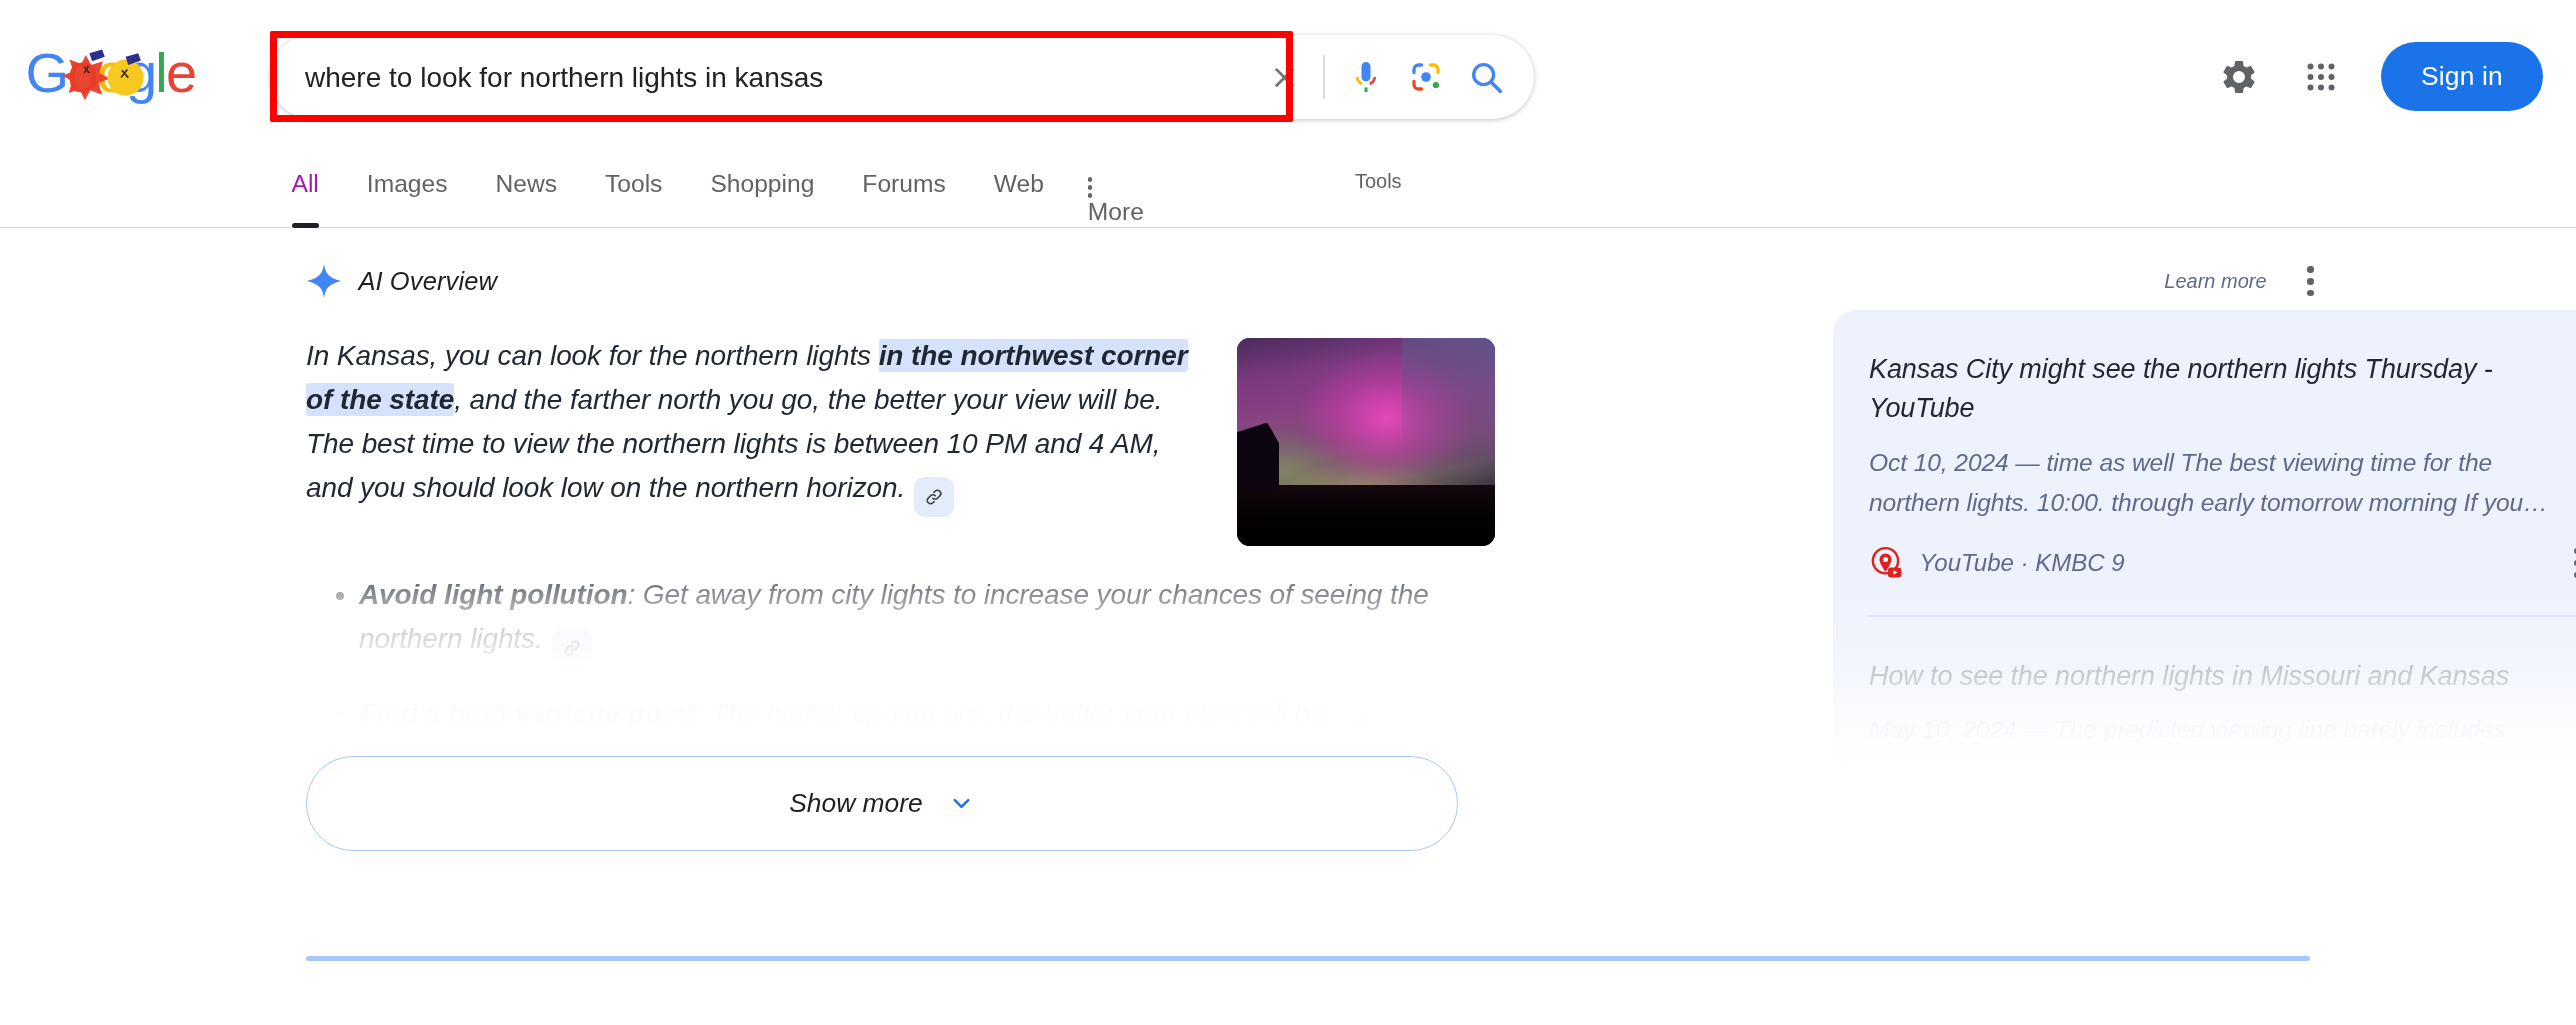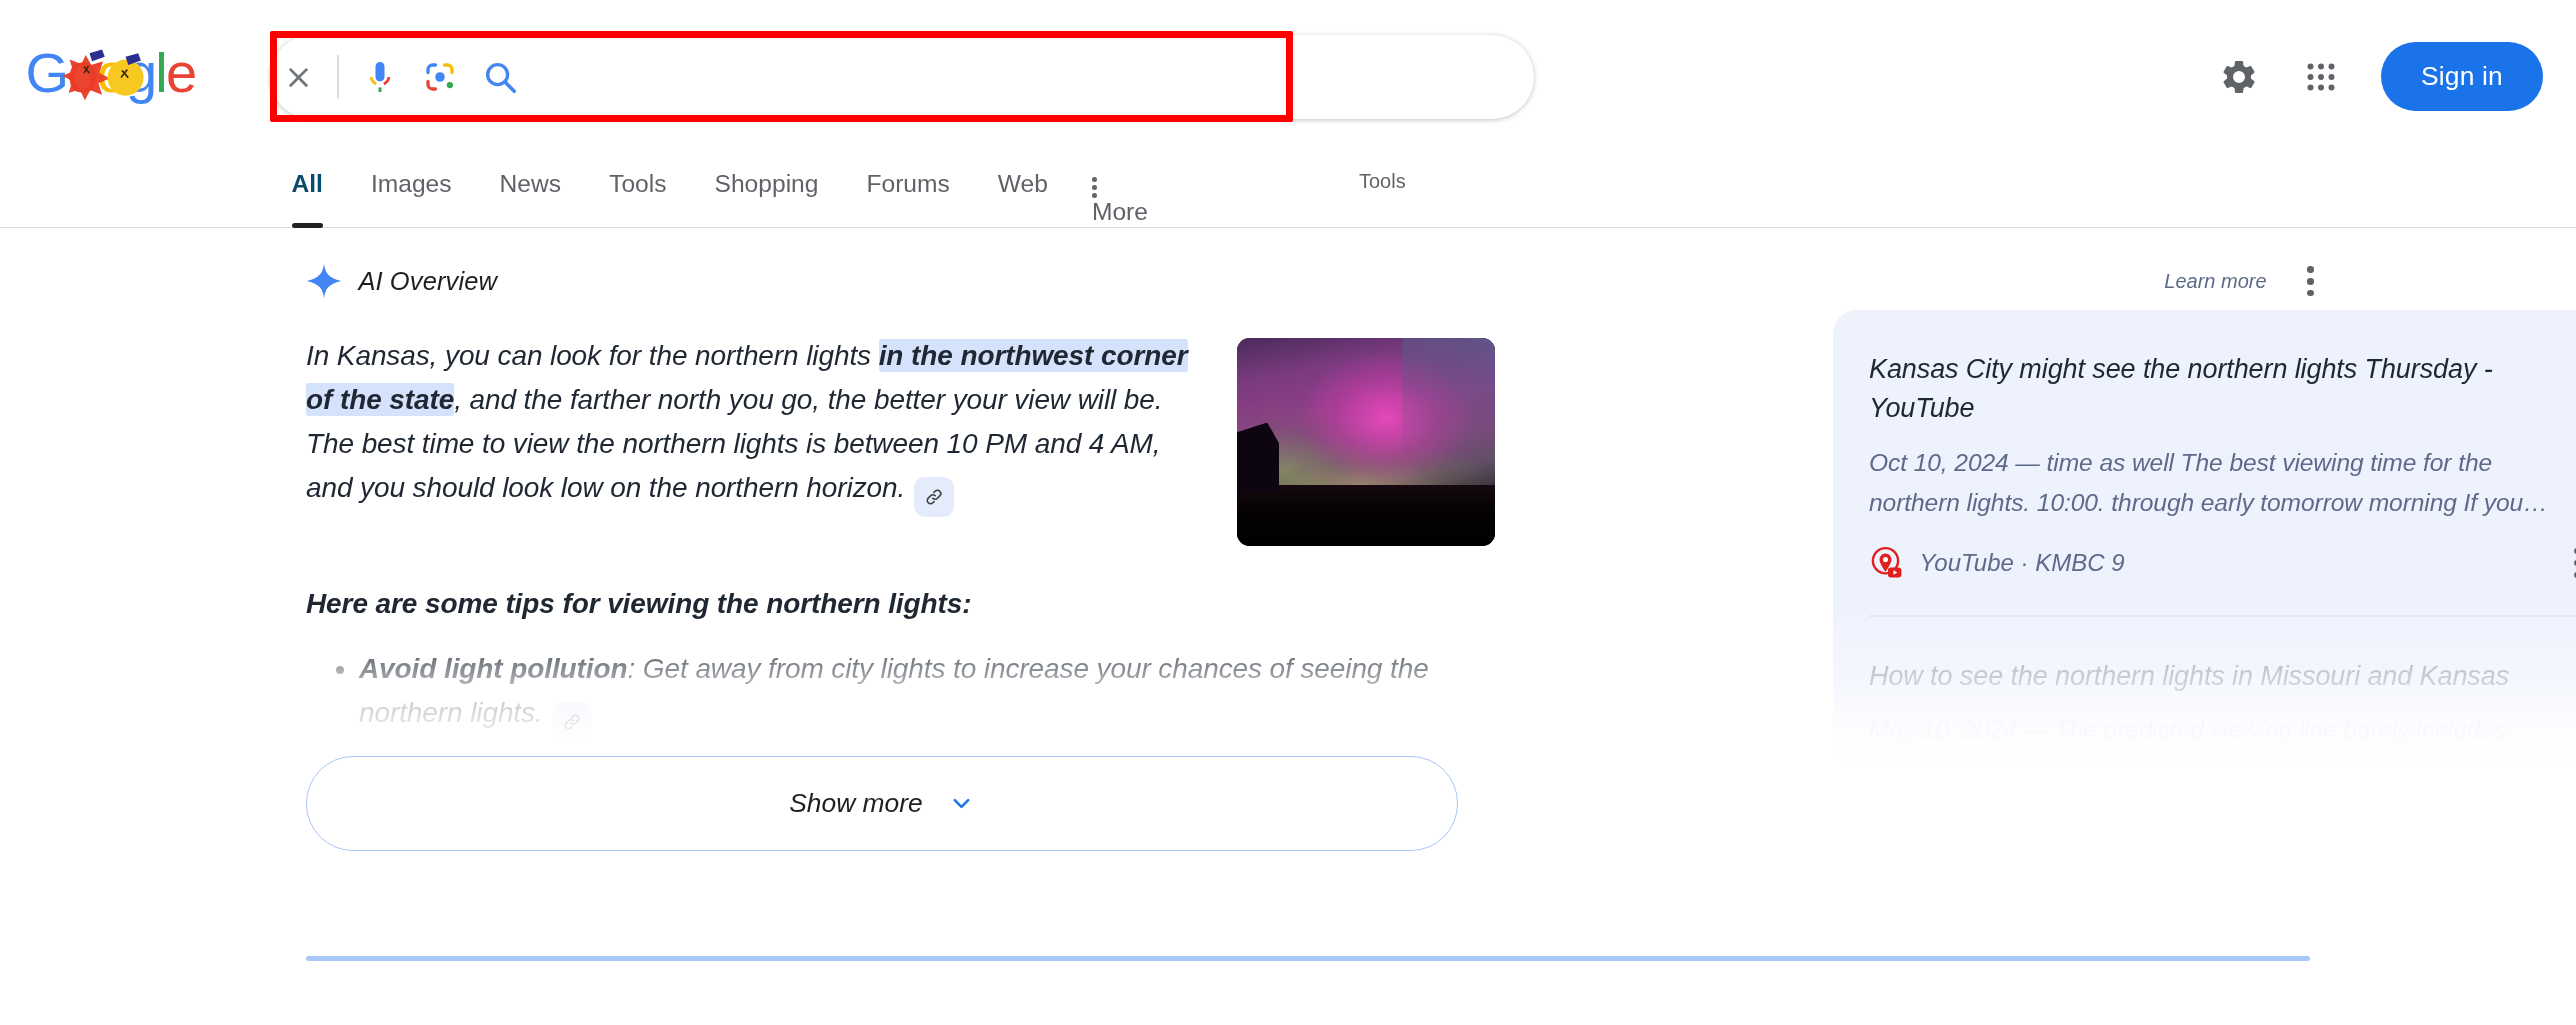--- a/index.html
+++ b/index.html
@@ -162,21 +162,21 @@
     color: #5f6368;
     padding: 12.8px 24px 0 24px;
     height: 69px;
     cursor: pointer;
     white-space: nowrap;
     position: relative;
     display: flex;
     align-items: flex-start;
   }
   .tab:first-child { padding-left: 5.5px; }
-  .tab.active { color: #0c4a6e; font-weight: 700; }
+  .tab.active { color: #a21caf; font-weight: 400; }
   .tab.active::after {
     content: "";
     position: absolute;
     left: 5.5px; right: 24px;
     bottom: -1.8px;
     height: 4.6px;
     background: #202124;
     border-radius: 2.7px;
   }
   .tab-more {
@@ -452,20 +452,21 @@
         <path d="M30 8 L44 4 L47 12 L33 17 Z" fill="#2b2f8f"></path>
         <path d="M70 12 L84 8 L87 16 L73 21 Z" fill="#2b2f8f"></path>
         <path d="M24 23 L30 30 M29 22 L24 30" stroke="#3a2a12" stroke-width="1.8" fill="none"></path>
         <path d="M66 27 L73 35 M72 26 L65 35" stroke="#3a2a12" stroke-width="1.8" fill="none"></path>
       </g>
     </svg>
   </div>
 
   <div class="search-wrap">
     <div class="search-pill">
+      <input class="search-input" type="text" value="where to look for northern lights in kansas" style="">
       <div class="clear-btn">
         <svg width="33" height="33" viewBox="0 0 24 24">
           <path d="M19 6.41 17.59 5 12 10.59 6.41 5 5 6.41 10.59 12 5 17.59 6.41 19 12 13.41 17.59 19 19 17.59 13.41 12z" fill="#70757a"></path>
         </svg>
       </div>
       <div class="vert-div"></div>
       <div class="icon-btn">
         <svg width="36" height="36" viewBox="0 0 24 24">
           <path fill="#4285f4" d="M12 15c1.66 0 3-1.31 3-2.97V5c0-1.66-1.34-3-3-3S9 3.34 9 5v7.03C9 13.69 10.34 15 12 15z"></path>
           <path fill="#34a853" d="M11 18.92h2V22h-2z"></path>
@@ -568,21 +569,20 @@
               </span></div>
 
           <div class="thumb">
             <div class="sky"></div>
             <div class="sky-right"></div>
             <div class="ground"></div>
             <div class="bldg"></div>
           </div>
         </div>
 
-        <div class="tips-title">Here are some tips for viewing the northern lights:</div>
 
         <ul class="tips-list">
           <li><b>Avoid light pollution</b><span>: Get away from city lights to increase your chances of seeing the northern lights.</span><span class="cite">
                 <svg width="22" height="22" viewBox="0 0 24 24">
                   <path d="M10.6 13.4a3.6 3.6 0 0 0 5.1 0l2.6-2.6a3.6 3.6 0 0 0-5.1-5.1l-1.3 1.3" stroke="#3c4043" stroke-width="1.7" fill="none" stroke-linecap="round"></path>
                   <path d="M13.4 10.6a3.6 3.6 0 0 0-5.1 0l-2.6 2.6a3.6 3.6 0 0 0 5.1 5.1l1.3-1.3" stroke="#3c4043" stroke-width="1.7" fill="none" stroke-linecap="round"></path>
                 </svg>
               </span></li>
           <li><b>Find a high vantage point</b><span>: The higher up you are, the better your view will be.</span><span class="cite">
                 <svg width="22" height="22" viewBox="0 0 24 24">

